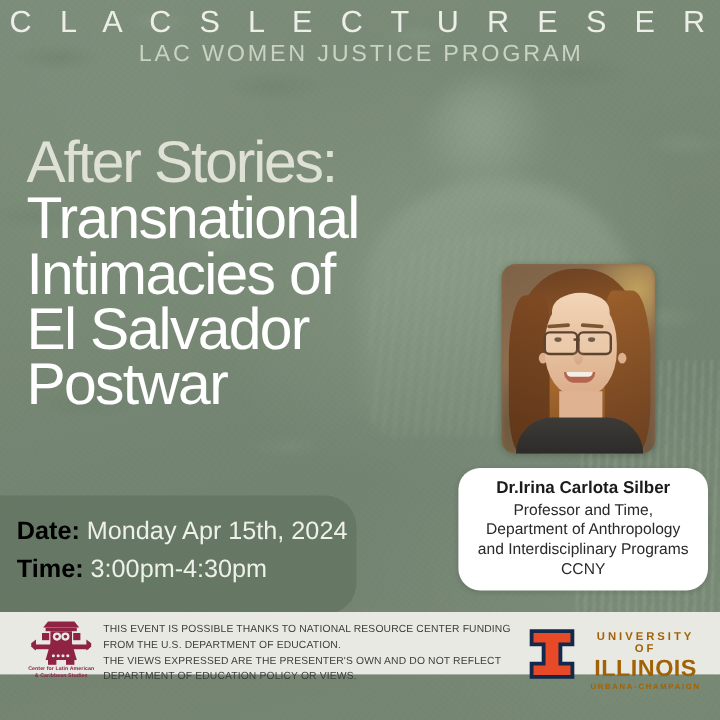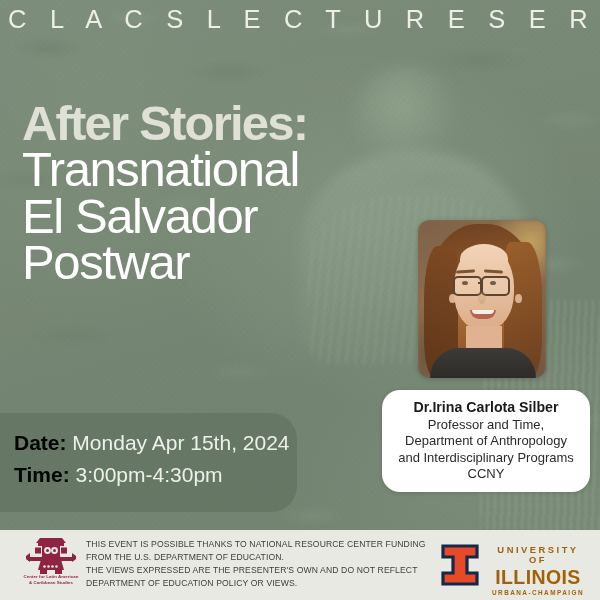--- a/index.html
+++ b/index.html
@@ -90,21 +90,21 @@
   .subkicker{
     margin-top:2px;color:#c9d2c4;font-size:19.5px;font-weight:400;letter-spacing:2.3px;
     line-height:1.05;white-space:nowrap;text-indent:2px;
   }
 
   
   .title{position:absolute;left:22px;top:100px;width:420px;}
   .title-line{
     font-size:49px;line-height:.945;letter-spacing:-1.4px;white-space:nowrap;
   }
-  .t-bold{color:#dfe0d6;font-weight:700;letter-spacing:-1.8px;}
+  .t-bold{color:#dfe0d6;font-weight:400;letter-spacing:-1.8px;margin-top:13px;}
   .t-reg{color:#ffffff;font-weight:400;}
 
   
   .portrait{
     position:absolute;left:418px;top:220px;width:128px;height:158px;
     border-radius:12px;overflow:hidden;
     box-shadow:0 1px 5px rgba(30,45,30,.28);
     background:#8a6a4c;
   }
   .p-bg{position:absolute;inset:0;
@@ -166,21 +166,21 @@
     background:rgba(99,117,97,.80);
     border-radius:0 26px 26px 0;
   }
   .det-rows{position:absolute;left:14px;top:14px;}
   .det-row{font-size:21px;line-height:1.52;white-space:nowrap;color:#f2f3ee;}
   .det-lbl{font-weight:700;color:#000000;}
   .det-val{font-weight:400;color:#eef0ea;}
 
   
   .footer{
-    position:absolute;left:0;top:530px;width:600px;height:70px;background:#e9e9e4;
+    position:absolute;left:0;top:510px;width:600px;height:52px;background:#e9e9e4;
   }
   .clacs-logo{position:absolute;left:18px;top:4px;width:66px;height:62px;}
   .clacs-cap{
     position:absolute;left:0;top:40px;width:66px;text-align:center;
     font-size:4.4px;font-weight:700;color:#8e2344;line-height:1.45;letter-spacing:.05px;
   }
   .disclaimer{
     position:absolute;left:86px;top:8px;width:350px;
     font-size:8.6px;line-height:1.53;color:#3d3d3d;letter-spacing:.12px;
   }
@@ -200,25 +200,27 @@
   <div class="bg-layer bg-foliage"></div>
   <div class="bg-figure-head"></div>
   <div class="bg-figure-body"></div>
   <div class="bg-knit"></div>
   <div class="bg-beads"></div>
   <div class="bg-layer bg-grain"></div>
   <div class="bg-layer bg-tint"></div>
 
   <div class="header">
     <div class="kicker">C L A C S   L E C T U R E   S E R I E S</div>
+    <div class="subkicker">LAC WOMEN JUSTICE PROGRAM</div>
   </div>
 
   <div class="title">
     <div class="title-line t-bold">After Stories:</div>
     <div class="title-line t-reg">Transnational</div>
+    <div class="title-line t-reg">Intimacies of</div>
     <div class="title-line t-reg">El Salvador</div>
     <div class="title-line t-reg">Postwar</div>
   </div>
 
   <div class="portrait">
     <div class="p-bg"></div>
     <div class="p-hair"></div>
     <div class="p-hair-l"></div>
     <div class="p-hair-r"></div>
     <div class="p-ear l"></div>

